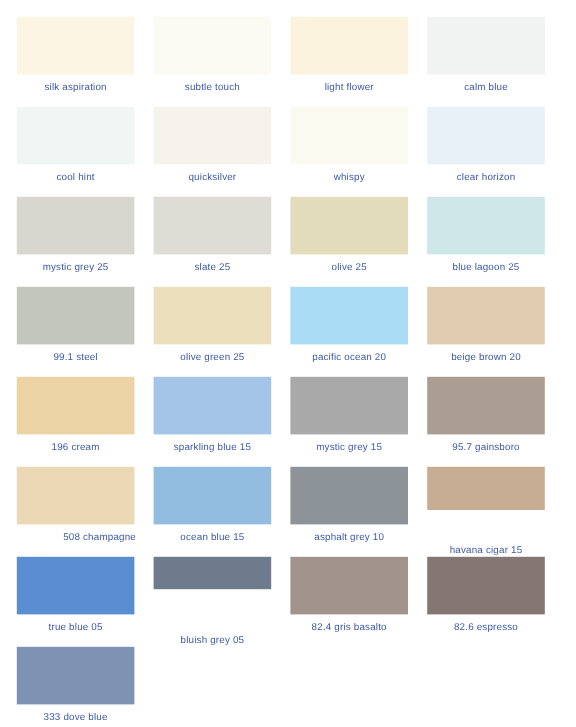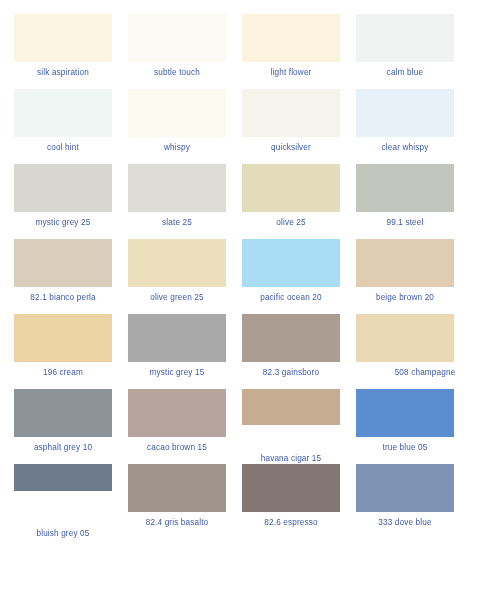--- a/index.html
+++ b/index.html
@@ -64,86 +64,90 @@
     </div>
     <div class="swatch-cell">
       <div class="swatch-chip" style="background-color: rgb(241, 243, 242);"></div>
       <div class="swatch-label" style="color: rgb(61, 89, 166);">calm blue</div>
     </div>
     <div class="swatch-cell">
       <div class="swatch-chip" style="background-color: rgb(239, 246, 244);"></div>
       <div class="swatch-label" style="color: rgb(61, 89, 166);">cool hint</div>
     </div>
     <div class="swatch-cell">
+      <div class="swatch-chip" style="background-color: rgb(246, 243, 236);"></div>
+      <div class="swatch-label" style="color: rgb(61, 89, 166);">quicksilver</div>
+    </div>
+    <div class="swatch-cell">
       <div class="swatch-chip" style="background-color: rgb(251, 250, 241);"></div>
       <div class="swatch-label" style="color: rgb(61, 89, 166);">whispy</div>
     </div>
     <div class="swatch-cell">
-      <div class="swatch-chip" style="background-color: rgb(246, 243, 236);"></div>
-      <div class="swatch-label" style="color: rgb(61, 89, 166);">quicksilver</div>
-    </div>
-    <div class="swatch-cell">
       <div class="swatch-chip" style="background-color: rgb(232, 241, 248);"></div>
-      <div class="swatch-label" style="color: rgb(61, 89, 166);">clear whispy</div>
+      <div class="swatch-label" style="color: rgb(61, 89, 166);">clear horizon</div>
     </div>
     <div class="swatch-cell">
       <div class="swatch-chip" style="background-color: rgb(215, 215, 207);"></div>
       <div class="swatch-label" style="color: rgb(61, 89, 166);">mystic grey 25</div>
     </div>
     <div class="swatch-cell">
       <div class="swatch-chip" style="background-color: rgb(221, 220, 213);"></div>
       <div class="swatch-label" style="color: rgb(61, 89, 166);">slate 25</div>
     </div>
     <div class="swatch-cell">
       <div class="swatch-chip" style="background-color: rgb(227, 220, 186);"></div>
       <div class="swatch-label" style="color: rgb(61, 89, 166);">olive 25</div>
     </div>
     <div class="swatch-cell">
+      <div class="swatch-chip" style="background-color: rgb(206, 232, 234);"></div>
+      <div class="swatch-label" style="color: rgb(61, 89, 166);">blue lagoon 25</div>
+    </div>
+    <div class="swatch-cell">
       <div class="swatch-chip" style="background-color: rgb(195, 198, 188);"></div>
       <div class="swatch-label" style="color: rgb(61, 89, 166);">99.1 steel</div>
-    </div>
-    <div class="swatch-cell">
-      <div class="swatch-chip" style="background-color: rgb(219, 205, 187);"></div>
-      <div class="swatch-label" style="color: rgb(61, 89, 166);">82.1 bianco perla</div>
     </div>
     <div class="swatch-cell">
       <div class="swatch-chip" style="background-color: rgb(236, 223, 188);"></div>
       <div class="swatch-label" style="color: rgb(61, 89, 166);">olive green 25</div>
     </div>
     <div class="swatch-cell">
       <div class="swatch-chip" style="background-color: rgb(170, 220, 246);"></div>
       <div class="swatch-label" style="color: rgb(61, 89, 166);">pacific ocean 20</div>
     </div>
     <div class="swatch-cell">
       <div class="swatch-chip" style="background-color: rgb(224, 205, 177);"></div>
       <div class="swatch-label" style="color: rgb(61, 89, 166);">beige brown 20</div>
     </div>
     <div class="swatch-cell">
       <div class="swatch-chip" style="background-color: rgb(235, 211, 164);"></div>
       <div class="swatch-label" style="color: rgb(61, 89, 166);">196 cream</div>
     </div>
     <div class="swatch-cell">
+      <div class="swatch-chip" style="background-color: rgb(164, 196, 232);"></div>
+      <div class="swatch-label" style="color: rgb(61, 89, 166);">sparkling blue 15</div>
+    </div>
+    <div class="swatch-cell">
       <div class="swatch-chip" style="background-color: rgb(168, 169, 168);"></div>
       <div class="swatch-label" style="color: rgb(61, 89, 166);">mystic grey 15</div>
     </div>
     <div class="swatch-cell">
       <div class="swatch-chip" style="background-color: rgb(171, 157, 146);"></div>
-      <div class="swatch-label" style="color: rgb(61, 89, 166);">82.3 gainsboro</div>
+      <div class="swatch-label" style="color: rgb(61, 89, 166);">95.7 gainsboro</div>
     </div>
     <div class="swatch-cell">
       <div class="swatch-chip" style="background-color: rgb(234, 217, 180);"></div>
       <div class="swatch-label" style="color: rgb(61, 89, 166); margin-left: 40px;">508 champagne</div>
     </div>
     <div class="swatch-cell">
+      <div class="swatch-chip" style="background-color: rgb(146, 188, 224);"></div>
+      <div class="swatch-label" style="color: rgb(61, 89, 166);">ocean blue 15</div>
+    </div>
+    <div class="swatch-cell">
       <div class="swatch-chip" style="background-color: rgb(140, 148, 153);"></div>
       <div class="swatch-label" style="color: rgb(61, 89, 166);">asphalt grey 10</div>
-    </div>
-    <div class="swatch-cell">
-      <div class="swatch-chip" style="background-color: rgb(183, 163, 157);"></div>
-      <div class="swatch-label" style="color: rgb(61, 89, 166);">cacao brown 15</div>
     </div>
     <div class="swatch-cell">
       <div class="swatch-chip" style="background-color: rgb(198, 173, 146);"></div>
       <div class="swatch-label" style="color: rgb(61, 89, 166); margin-top: 28px;">havana cigar 15</div>
     </div>
     <div class="swatch-cell">
       <div class="swatch-chip" style="background-color: rgb(91, 142, 208);"></div>
       <div class="swatch-label" style="color: rgb(61, 89, 166);">true blue 05</div>
     </div>
     <div class="swatch-cell">

